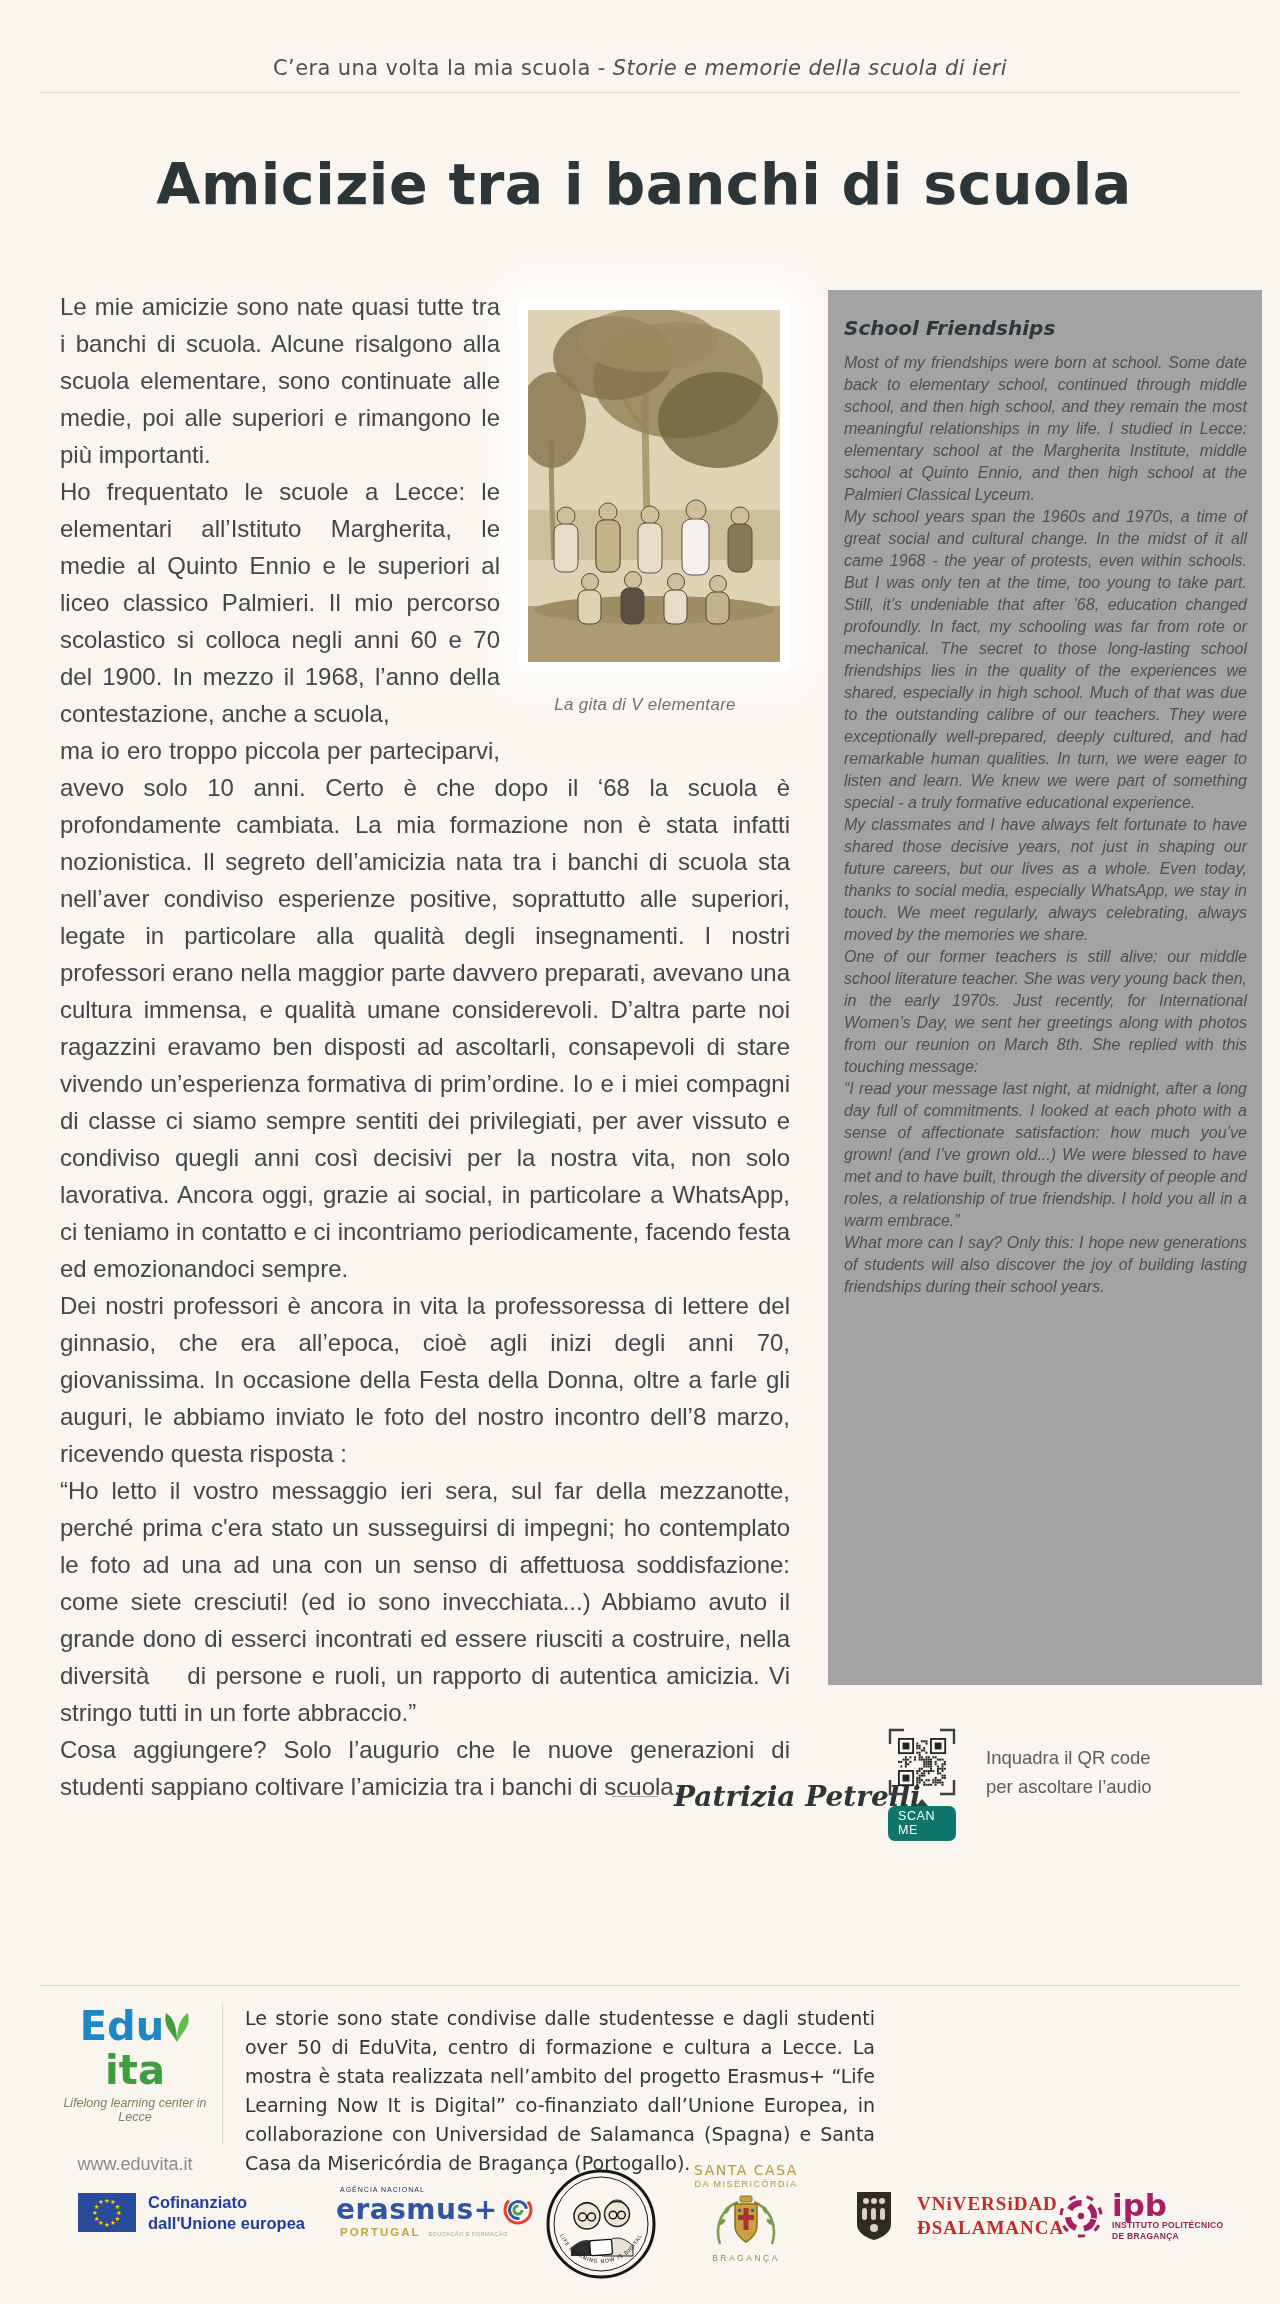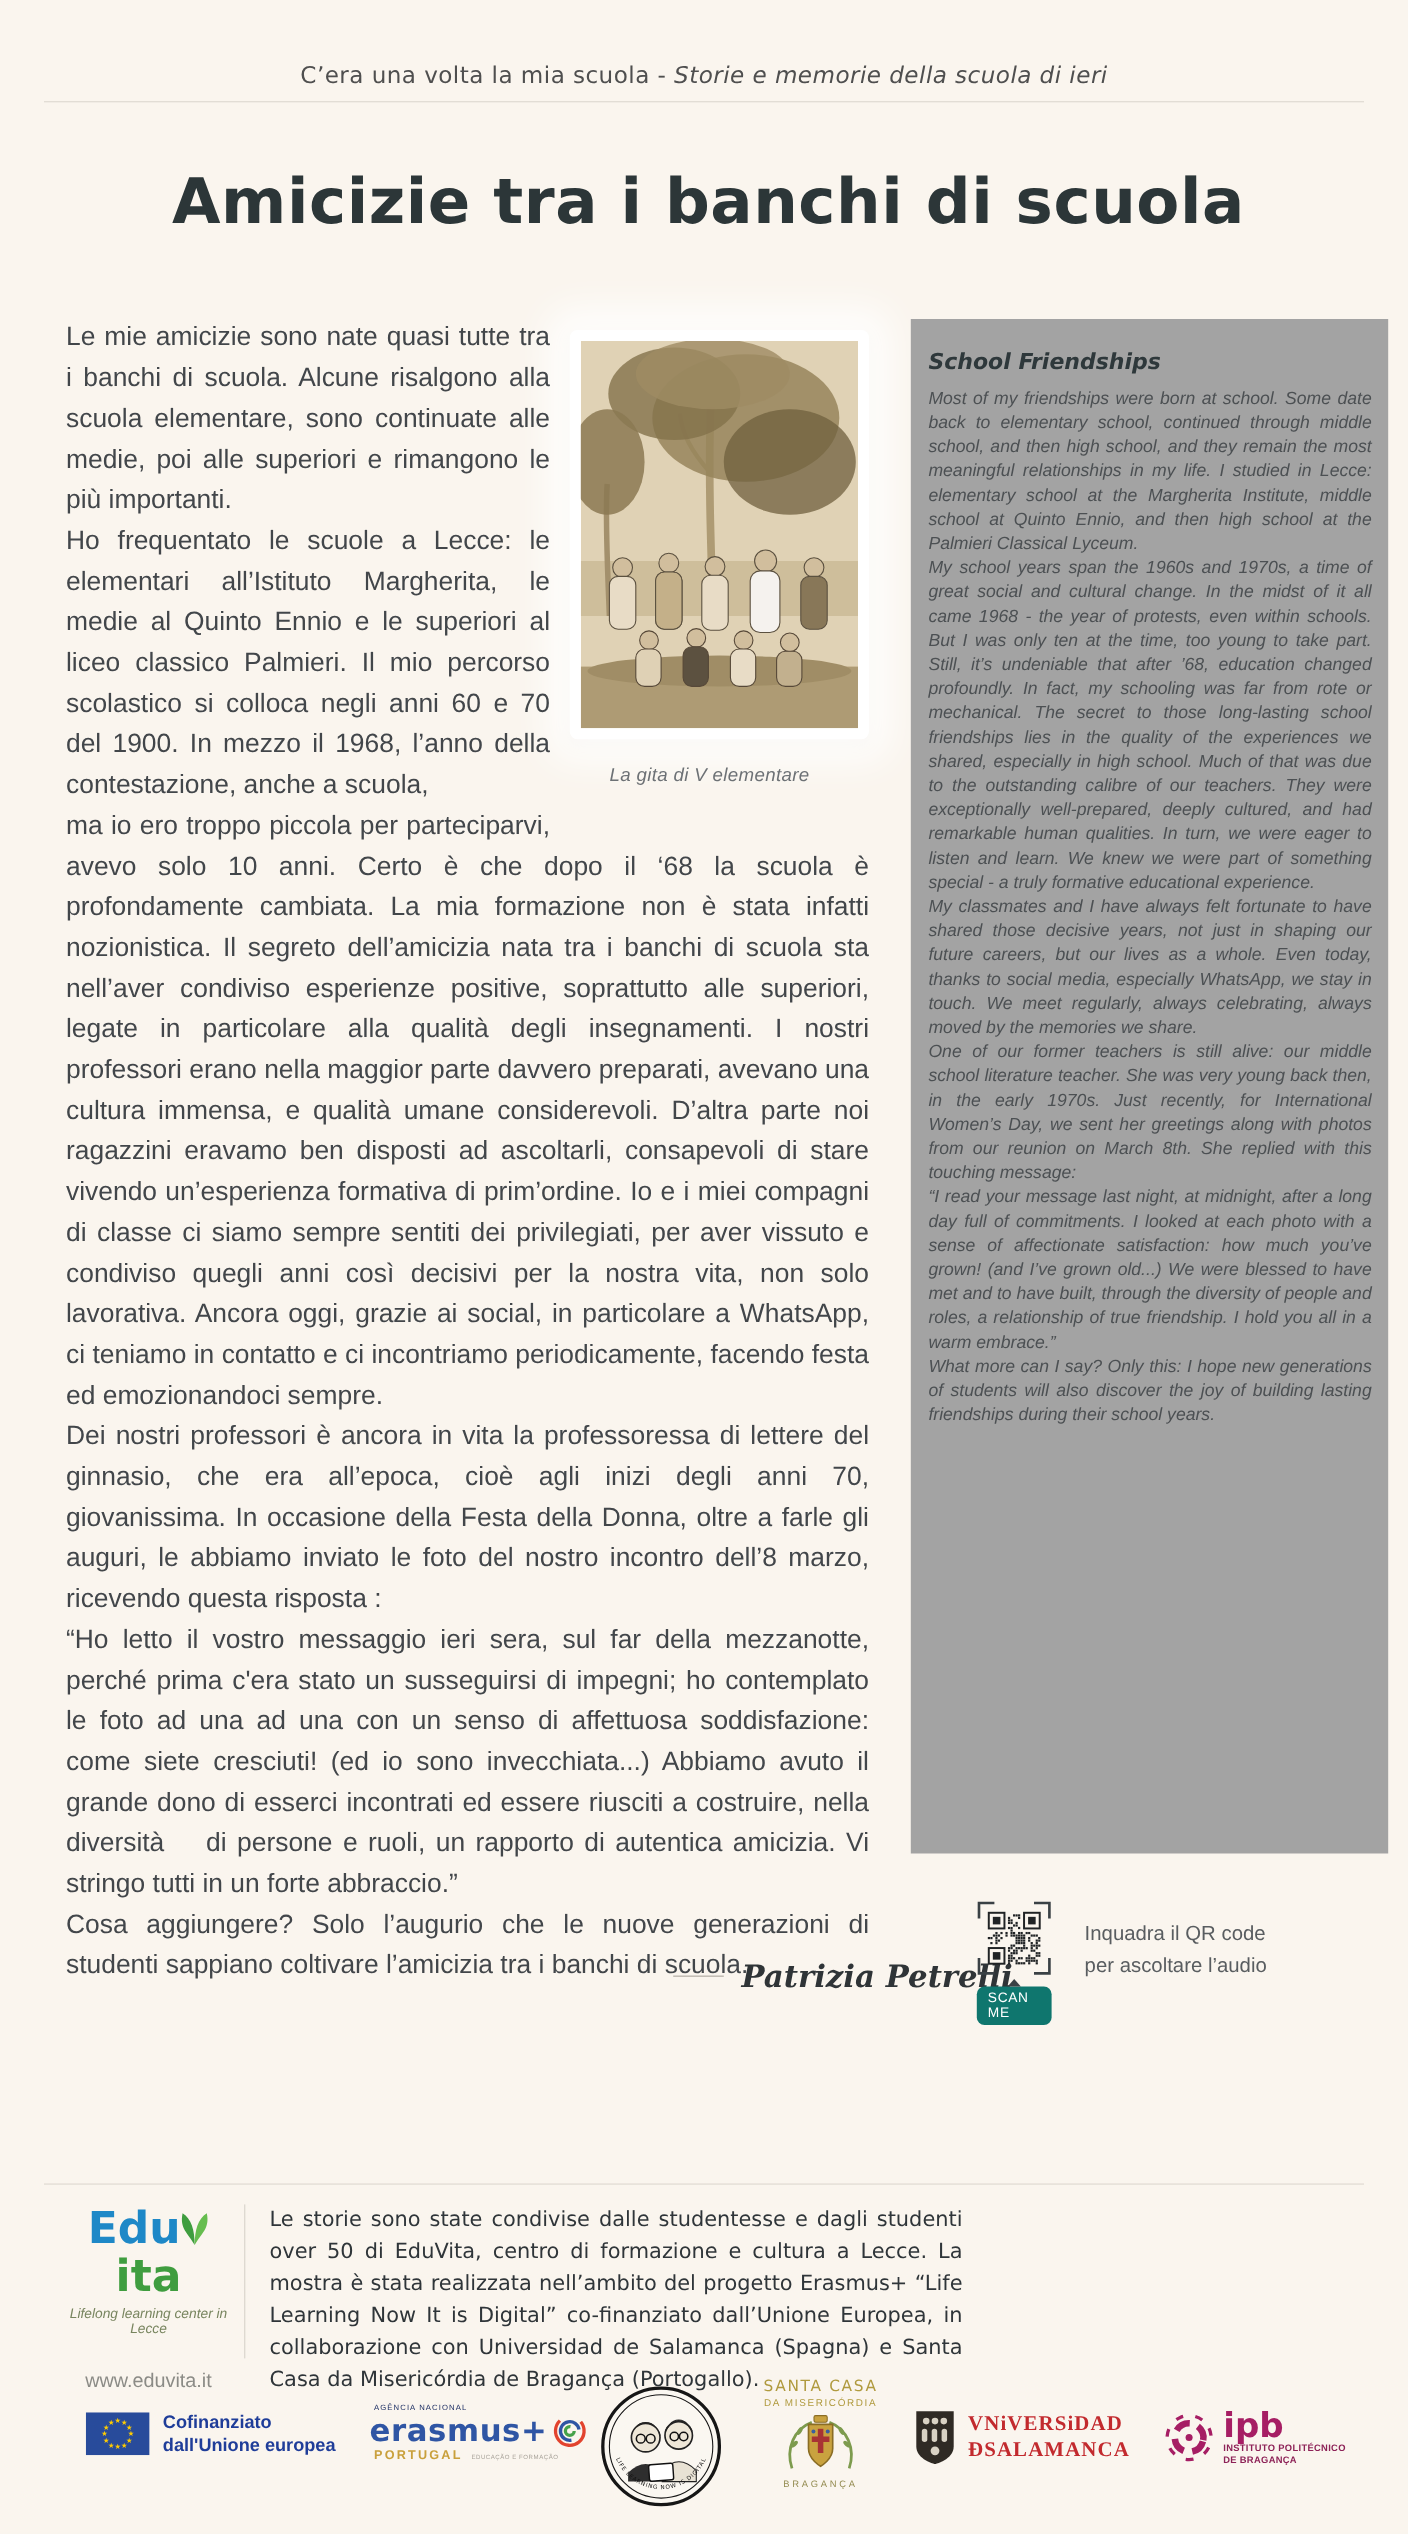--- a/index.html
+++ b/index.html
@@ -74,21 +74,21 @@
   .er-mainrow{display:flex;align-items:center;gap:4px;}
   .er-word{font-family:"DejaVu Sans",sans-serif;font-weight:bold;font-size:28px;color:#2F55A4;letter-spacing:.5px;}
   .er-subrow{display:flex;align-items:baseline;gap:8px;margin-left:4px;}
   .er-pt{font-size:11.5px;font-weight:bold;color:#C9A03C;letter-spacing:2px;}
   .er-dept{font-size:5.5px;color:#a8a39a;letter-spacing:.5px;}
   .lg-faces{left:545px;top:0px;}
   .lg-santa{left:672px;top:-6px;width:148px;flex-direction:column;justify-content:flex-start;}
   .sc-l1{font-size:14px;color:#B09A3E;letter-spacing:1.5px;font-family:"DejaVu Sans",sans-serif;}
   .sc-l2{font-size:9px;color:#B09A3E;letter-spacing:1.5px;margin-top:1px;}
   .sc-city{font-size:8.5px;color:#948c52;letter-spacing:2.5px;margin-top:3px;}
-  .lg-sala{left:830px;top:22px;gap:10px;}
+  .lg-sala{left:854px;top:22px;gap:23px;}
   .sala-text{font-family:"Liberation Serif",serif;font-weight:bold;font-size:19px;
     line-height:1.25;color:#C22A2E;letter-spacing:1px;}
   .lg-ipb{left:1058px;top:22px;gap:8px;}
   .ipb-col{display:flex;flex-direction:column;}
   .ipb-word{font-family:"DejaVu Sans",sans-serif;font-weight:bold;font-size:31px;
     line-height:30px;color:#A61E64;}
   .ipb-sub{font-size:8.5px;font-weight:bold;color:#8d2257;line-height:1.3;letter-spacing:.3px;}
 </style>
 </head>
 <body>

